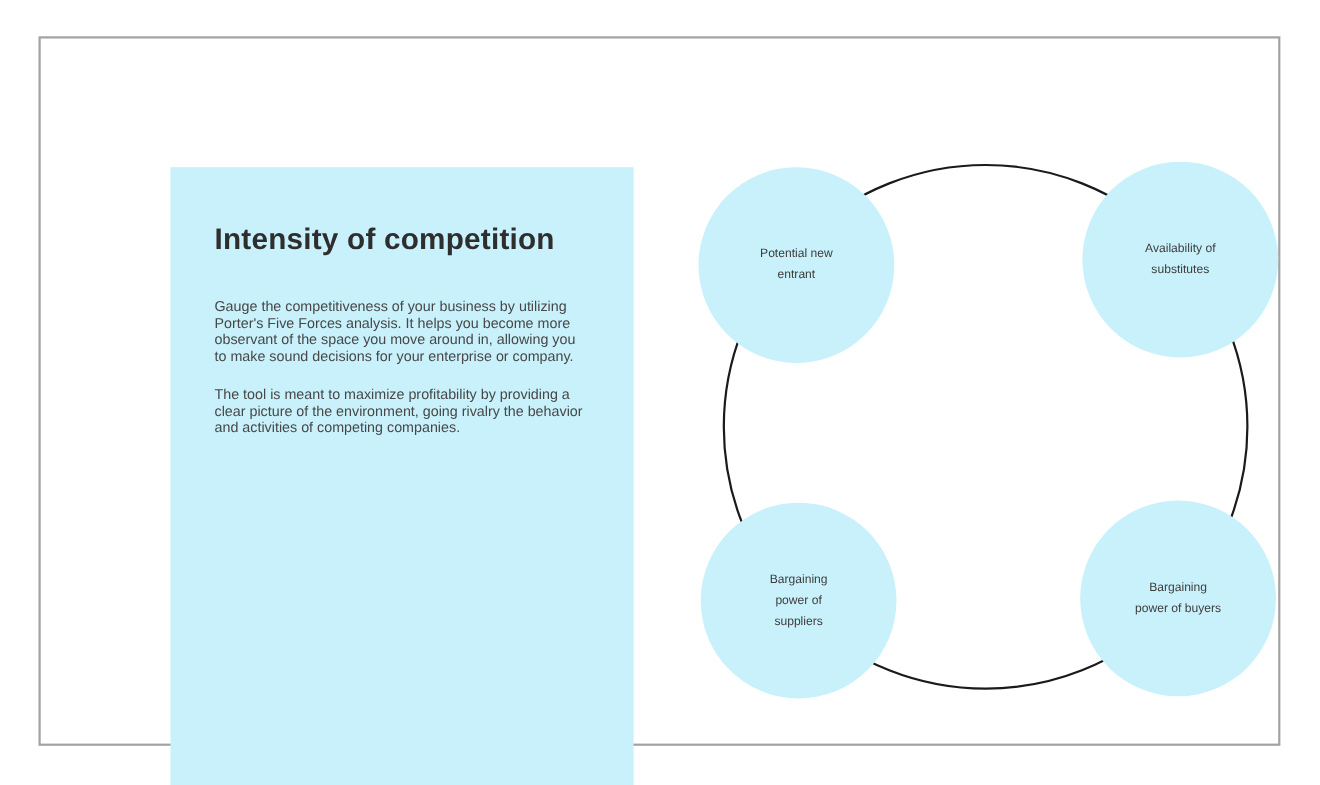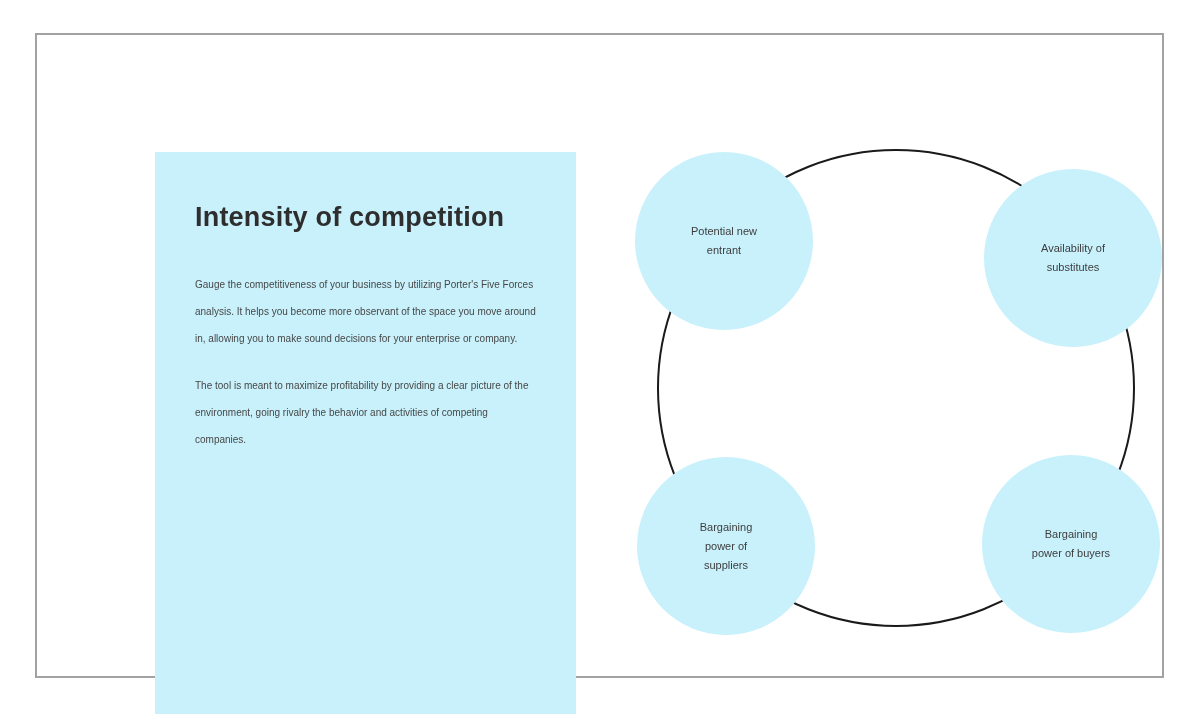--- a/index.html
+++ b/index.html
@@ -41,22 +41,22 @@
     font-weight: bold;
     letter-spacing: 0.2px;
     color: #2e2e2e;
   }
   .info-body {
     margin-top: 38px;
     width: 341px;
   }
   .info-body p {
     margin: 0 0 20px 0;
-    font-size: 10px;
-    line-height: 27px;
+    font-size: 13px;
+    line-height: 15px;
     color: #474747;
   }
   .ring {
     position: absolute;
     left: 620px;
     top: 114px;
     width: 478px;
     height: 478px;
     border: 2px solid #1a1a1a;
     border-radius: 50%;
@@ -72,21 +72,21 @@
     display: flex;
     align-items: center;
     justify-content: center;
     text-align: center;
     font-size: 11px;
     line-height: 19px;
     color: #3d3d3d;
     white-space: pre-line;
   }
   .circle-top-left     { left: 598px; top: 117px; }
-  .circle-top-right    { left: 947px; top: 134px; }
+  .circle-top-right    { left: 947px; top: 112px; }
   .circle-bottom-left  { left: 600px; top: 422px; }
   .circle-bottom-right { left: 945px; top: 420px; }
 </style>
 </head>
 <body>
 
 <div class="stage">
   <div class="frame">
 
     <div class="info-panel">

